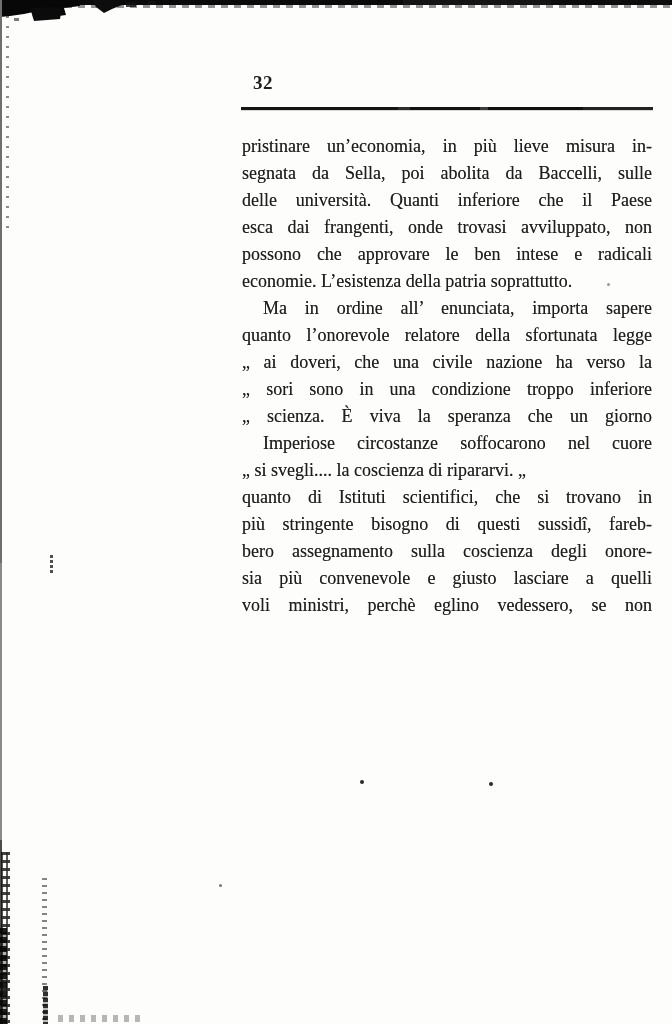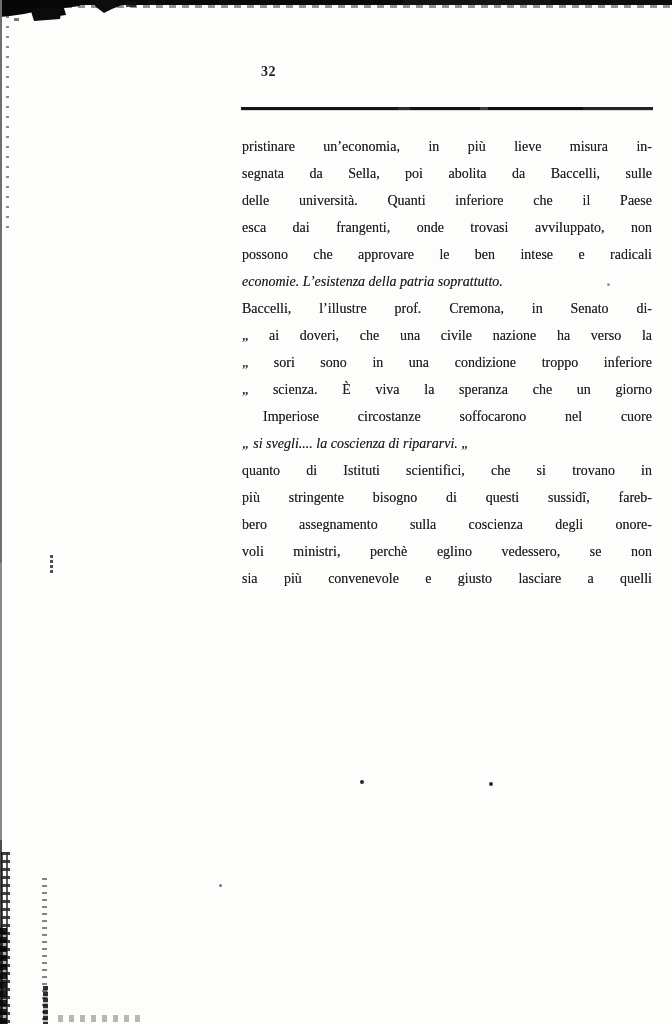--- a/index.html
+++ b/index.html
@@ -42,43 +42,43 @@
     background:repeating-linear-gradient(180deg,#0b0b0b 0 4px,rgba(0,0,0,.3) 4px 6px);}
   .sp-smudge{ left:58px;top:1015px;width:84px;height:7px;opacity:.35;
     background:repeating-linear-gradient(90deg,#333 0 5px,transparent 5px 11px);}
   .dot{position:absolute;background:#777;border-radius:50%;}
   .d1{left:360px;top:780px;width:4px;height:4px;background:#2a2a2a;}
   .d2{left:489px;top:782px;width:4px;height:4px;background:#2a2a2a;}
   .d3{left:219px;top:884px;width:3px;height:3px;}
   .d4{left:607px;top:283px;width:3px;height:3px;background:#999;}
   
   .pagenum{
-    position:absolute;left:253px;top:64px;
-    font-size:14px;font-weight:bold;letter-spacing:.5px;margin-left:8px;
+    position:absolute;left:253px;top:72px;
+    font-size:19px;font-weight:bold;letter-spacing:.5px;
   }
   .rule{
     position:absolute;left:241px;top:107px;width:412px;height:3px;
     background:linear-gradient(90deg,
       #151515 0 38%,#2e2e2e 38% 41%,#131313 41% 58%,
       #3d3d3d 58% 60%,#101010 60% 83%,#232323 83% 100%);
     box-shadow:0 1px 0 rgba(0,0,0,.15);
   }
   .textblock{
     position:absolute;left:242px;top:133px;width:410px;
-    font-size:14px;line-height:27px;
+    font-size:18px;line-height:27px;
   }
   .line{
     margin:0;
     text-align:justify;
     text-align-last:justify;
     text-shadow:0 0 .4px rgba(10,10,10,.55);
     white-space:normal;
   }
   .line.indent{text-indent:21px;}
-  .line.flush{text-align-last:left;font-style:italic;}
+  .line.flush{text-align-last:left;}
 </style>
 </head>
 <body>
 
 <div id="page">
 
   <div class="top-band"></div>
   <div class="top-band-fray"></div>
   <svg class="corner-blob" width="190" height="32" viewBox="0 0 190 32">
     <path d="M0,0 H78 L80,6 L64,8 L66,15 L44,18 L38,11 L24,14 L10,16 L0,17 Z" fill="#070707"></path>
@@ -105,26 +105,27 @@
   <div class="rule"></div>
 
   <main class="textblock">
 
   <p class="line">pristinare un’economia, in più lieve misura in-</p>
       <p class="line">segnata da Sella, poi abolita da Baccelli, sulle</p>
       <p class="line">delle università. Quanti inferiore che il Paese</p>
       <p class="line">esca dai frangenti, onde trovasi avviluppato, non</p>
       <p class="line">possono che approvare le ben intese e radicali</p>
       <p class="line flush">economie. L’esistenza della patria soprattutto.</p>
-      <p class="line">Baccelli, l’illustre prof. Cremona, in Senato di-</p>
+      <p class="line indent">Ma in ordine all’ enunciata, importa sapere</p>
+      <p class="line">quanto l’onorevole relatore della sfortunata legge</p>
       <p class="line">„ ai doveri, che una civile nazione ha verso la</p>
       <p class="line">„ sori sono in una condizione troppo inferiore</p>
       <p class="line">„ scienza. È viva la speranza che un giorno</p>
       <p class="line indent">Imperiose circostanze soffocarono nel cuore</p>
       <p class="line flush">„ si svegli.... la coscienza di ripararvi. „</p>
       <p class="line">quanto di Istituti scientifici, che si trovano in</p>
       <p class="line">più stringente bisogno di questi sussidî, fareb-</p>
       <p class="line">bero assegnamento sulla coscienza degli onore-</p>
+      <p class="line">sia più convenevole e giusto lasciare a quelli</p>
       <p class="line">voli ministri, perchè eglino vedessero, se non</p>
-      <p class="line">sia più convenevole e giusto lasciare a quelli</p>
     </main>
 
 </div>
 
 </body></html>

